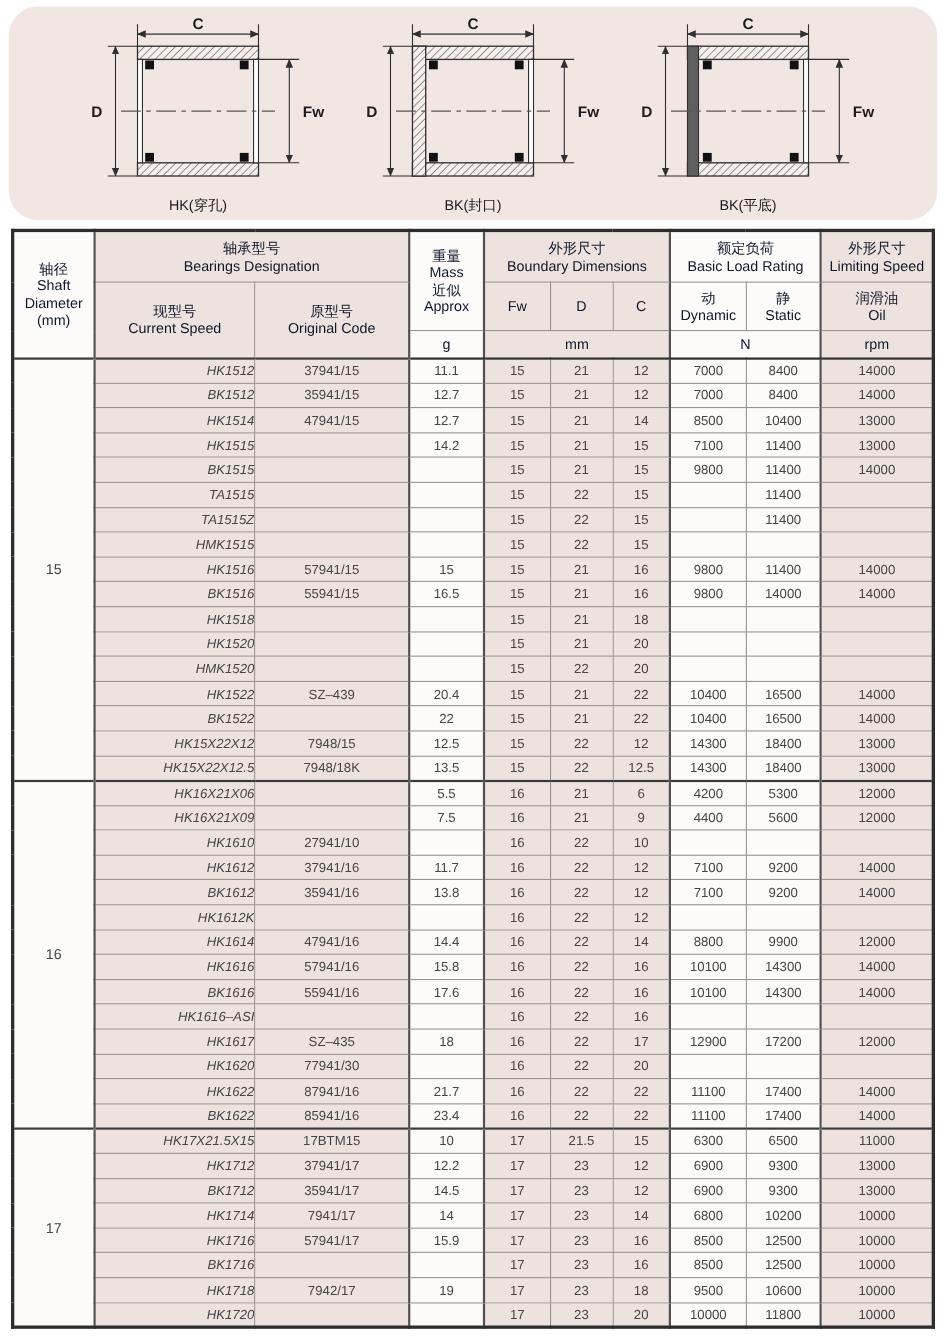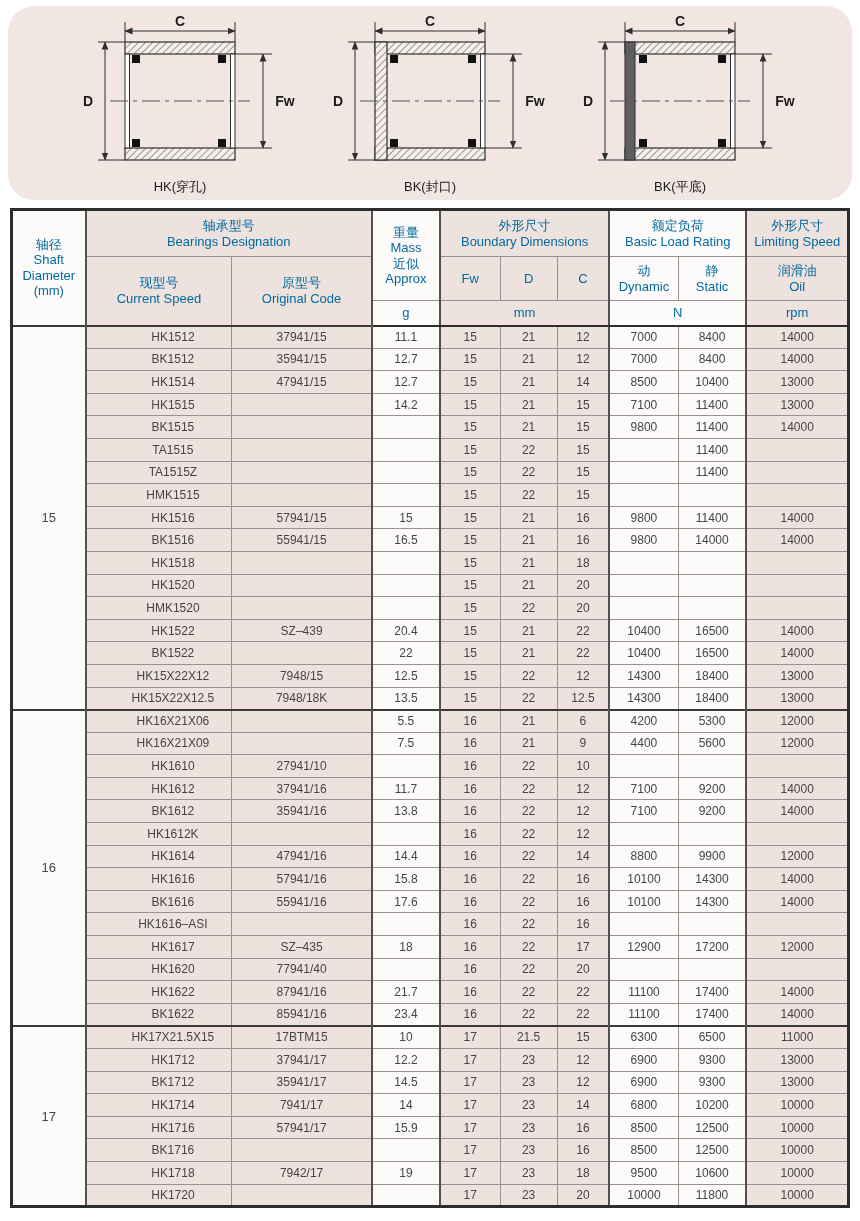--- a/index.html
+++ b/index.html
@@ -28,32 +28,32 @@
   table {
     border-collapse:collapse; width:840px; table-layout:fixed;
     border:3px solid #2d2d2d;
   }
   th, td {
     border:1px solid #9b9290; padding:0; text-align:center;
     color:#454545; overflow:hidden; white-space:nowrap;
   }
   thead th {
     white-space:pre-line; font-weight:400; font-size:13px; line-height:1.18;
-    color:#0369a1;
+    color:#0f172a;
   }
   thead tr.h1 th { height:47px; }
   thead tr.h2 th { height:44px; }
   thead tr.h3 th { height:25px; }
   thead tr.h3 th { border-bottom:2px solid #2d2d2d; }
   tbody td { height:22.6px; font-size:12px; }
   td.shaft { font-size:13px; }
   .c-pink  { background:#ede2de; }
   .c-white { background:#fcfbfa; }
   .bR { border-right:2px solid #555050; }
-  .ta-left { text-align:center; padding-left:28px; }
+  .ta-left { text-align:right; padding-left:28px;font-style:italic; }
   tbody tr.group-first td { border-top:2px solid #3a3a3a; }
 </style>
 </head>
 <body>
 
 <div class="page">
 
   <svg width="0" height="0" style="position:absolute">
     <defs>
       <pattern id="hatch" width="5" height="5" patternUnits="userSpaceOnUse" patternTransform="rotate(45)">
@@ -542,21 +542,21 @@
             <td class="c-white bR">18</td>
             <td class="c-pink">16</td>
             <td class="c-pink">22</td>
             <td class="c-pink bR">17</td>
             <td class="c-white">12900</td>
             <td class="c-white bR">17200</td>
             <td class="c-pink">12000</td>
           </tr>
           <tr>
             <td class="c-pink ta-left">HK1620</td>
-            <td class="c-pink bR">77941/40</td>
+            <td class="c-pink bR">77941/30</td>
             <td class="c-white bR"></td>
             <td class="c-pink">16</td>
             <td class="c-pink">22</td>
             <td class="c-pink bR">20</td>
             <td class="c-white"></td>
             <td class="c-white bR"></td>
             <td class="c-pink"></td>
           </tr>
           <tr>
             <td class="c-pink ta-left">HK1622</td>

